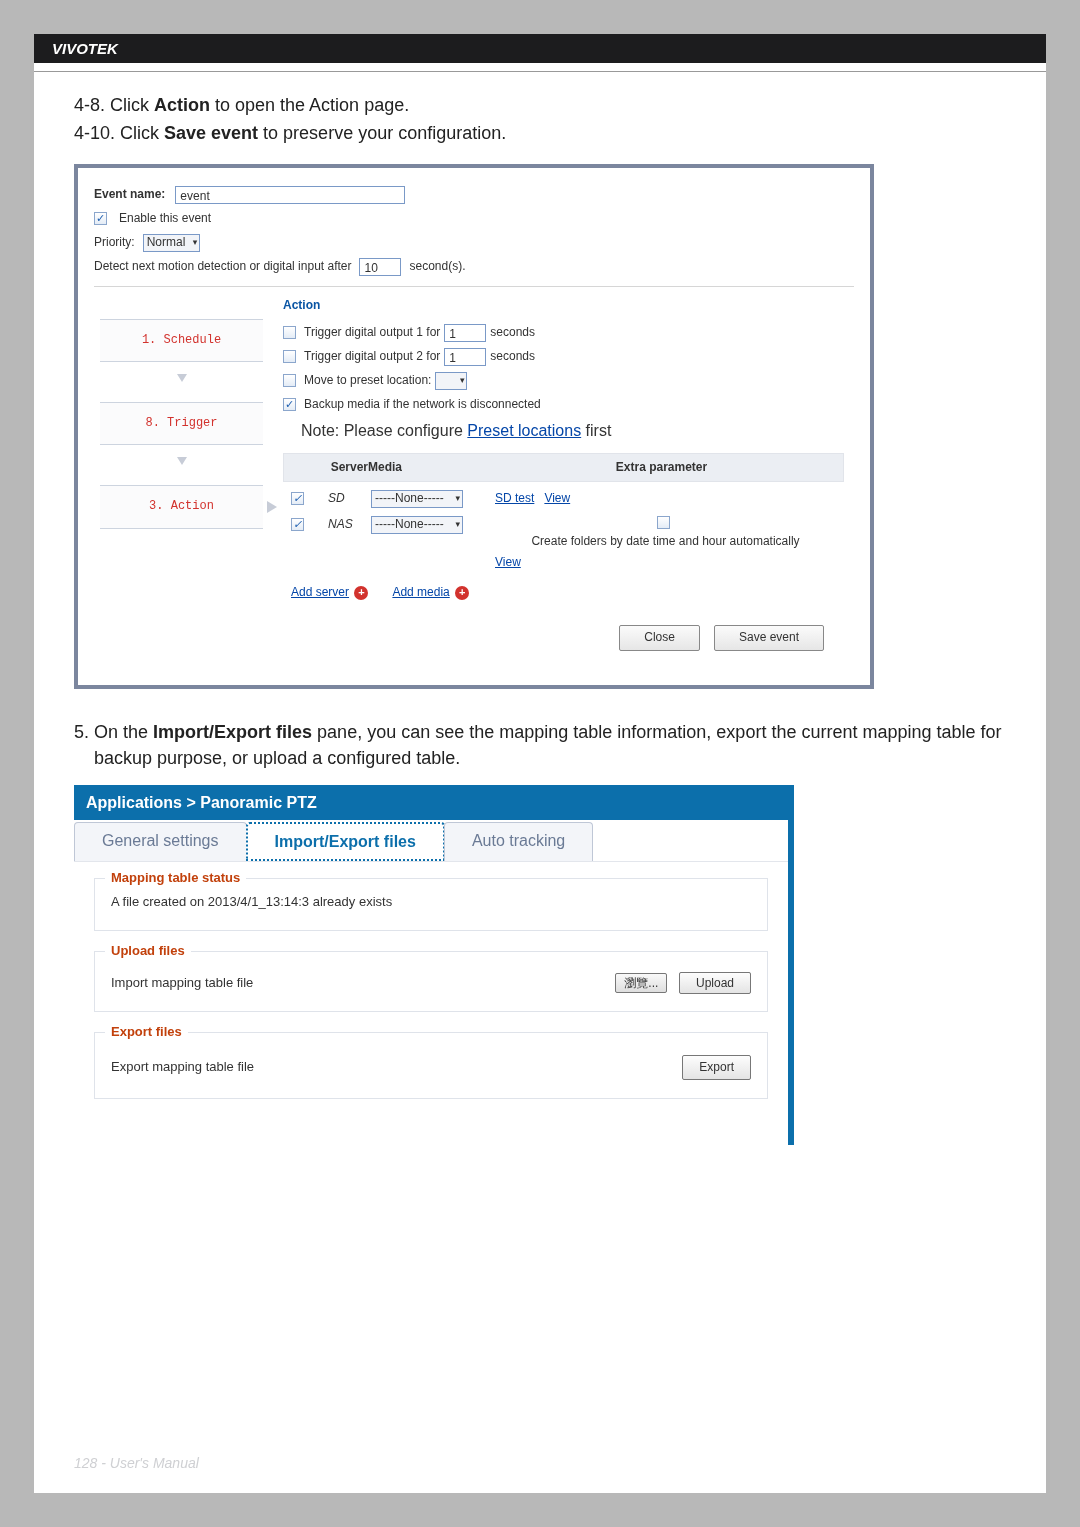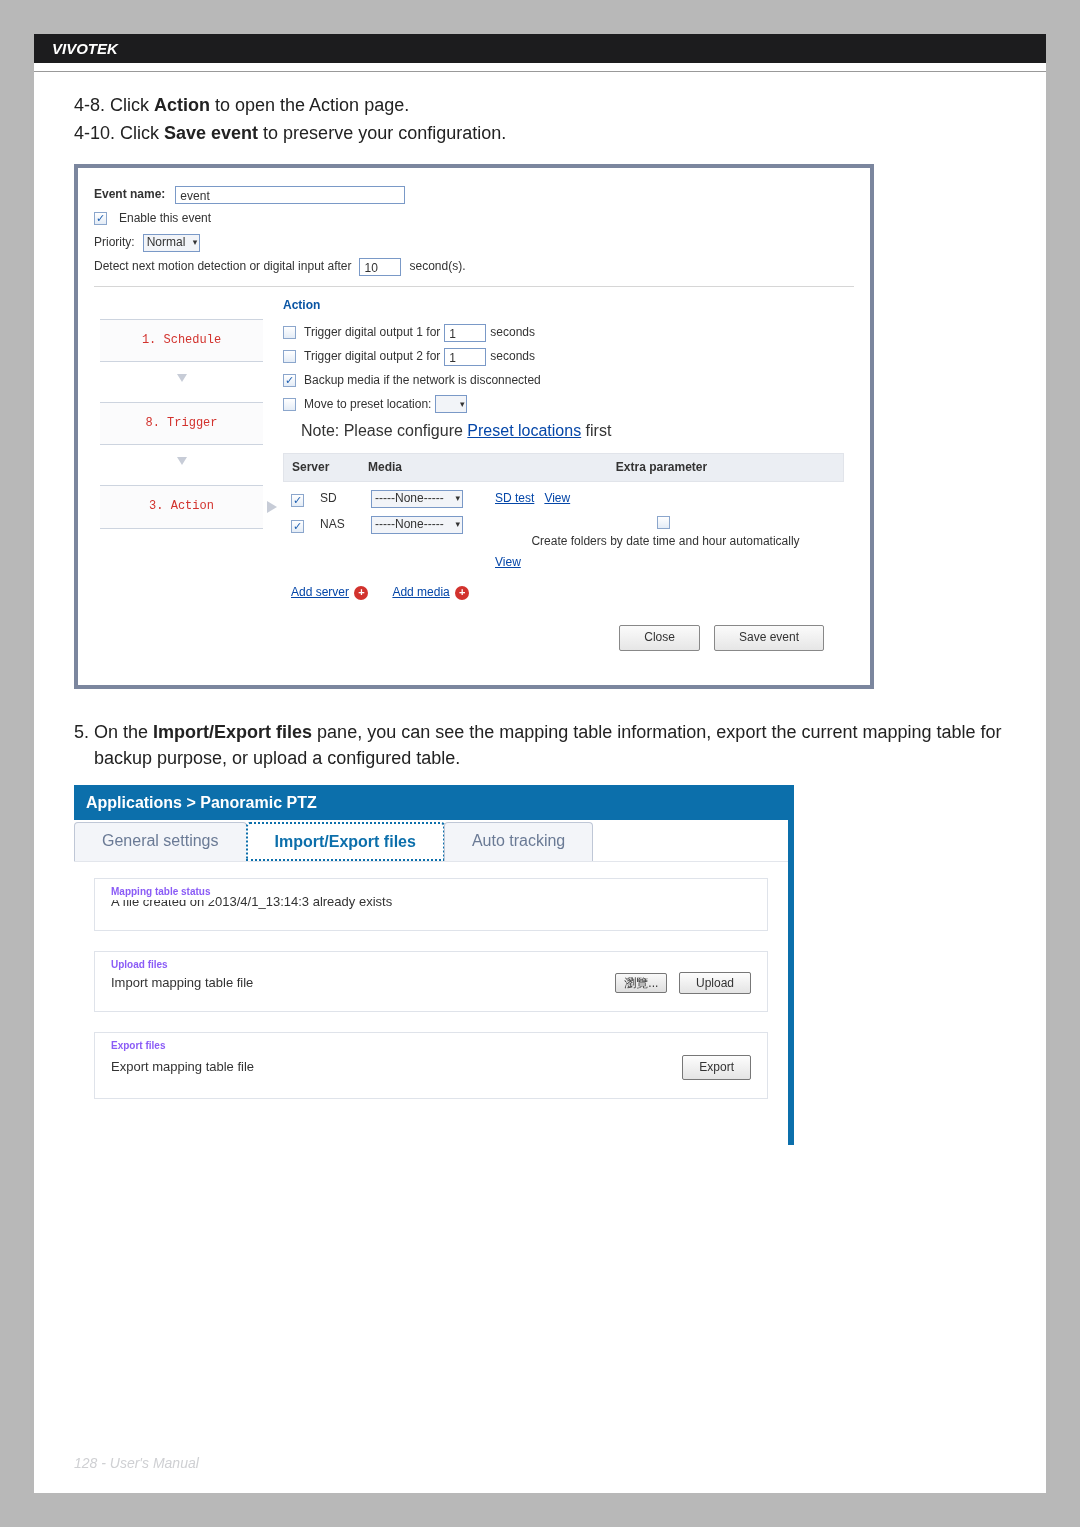--- a/index.html
+++ b/index.html
@@ -24,41 +24,41 @@
   .steps-col { width: 175px; padding: 30px 6px 0 6px; }
   .step { border-top: 1px solid #cdd4df; border-bottom: 1px solid #cdd4df; padding: 12px 6px; text-align: center; font-size: 12px; color: #d2322d; margin-bottom: 44px; position: relative; background:#fbfbfc;font-family:Liberation Mono, monospace;}
   .arrow-down { width: 0; height: 0; border-left: 5px solid transparent; border-right: 5px solid transparent; border-top: 8px solid #c7ccd7; margin: -32px auto 20px auto; }
   .arrow-right { position:absolute; right:-14px; top:50%; width:0;height:0;border-top:6px solid transparent;border-bottom:6px solid transparent;border-left:10px solid #c7ccd7; transform:translateY(-50%);}
   .action-col { flex: 1; border-left: 0; padding: 8px 10px 10px 14px; }
   .action-title { color: #0a55a4; font-weight: bold; font-size: 12px; margin-bottom: 10px; }
   .act-row { margin: 6px 0; display: flex; align-items: center; gap: 4px; }
   .note-row { margin: 6px 0 10px 18px; font-size: 16px; color: #333; }
   .link { color: #0446a8; text-decoration: underline; }
   .tbl-head { display: flex; background: #ebeef3; border: 1px solid #e1e4ea; padding: 5px 8px; font-weight: bold; font-size: 12px; color: #333; margin-top:6px;}
-  .tbl-head .c-server { width: 76px; }
+  .tbl-head .c-server { width: 76px; text-align: right; }
   .tbl-head .c-media { width: 120px; }
   .tbl-head .c-extra { flex: 1; text-align: center; }
   .store-row { display: flex; align-items: flex-start; padding: 8px 8px 0 8px; gap: 4px; }
-  .store-row .c-server { width: 76px; display:flex; align-items:flex-end; gap:12px;}
+  .store-row .c-server { width: 76px; display:flex; align-items:center; gap:20px;font-style:italic;}
   .store-row .c-media { width: 120px; }
   .store-row .c-extra { flex: 1; font-size: 12px; }
   .add-btn-row { margin: 12px 0 0 8px; display:flex; gap:24px; align-items:center;}
   .plus-icon { display: inline-flex; width:14px; height:14px; border-radius:50%; background:#d2322d; color:#fff; font-size:11px; align-items:center; justify-content:center; margin-left:2px; font-weight:bold;}
   .dlg-btns { margin-top: 24px; display:flex; justify-content:flex-end; gap:14px; padding-right:20px;}
   .btn { border:1px solid #888; background:linear-gradient(#fbfbfb,#e6e6e6); padding:3px 24px; font-size:12px; border-radius:2px; }
 
   
   .ptz-panel { border-right: 6px solid #0c6fab; width: 720px; margin-top: 14px; font-size: 13px; color: #333; }
   .ptz-head { background: #0c6fab; color: #fff; font-weight: bold; font-size: 16px; padding: 6px 12px; }
   .tab-strip { display:flex; gap:0; margin-top:2px; }
   .tab { border:1px solid #bfc7d6; background:#f3f5f9; color:#6a7a95; padding:6px 27px; font-size:16px; border-bottom:none; border-top-left-radius:4px; border-top-right-radius:4px; margin-right:-1px;}
   .tab.active { border:2px dotted #0c6fab; color:#0c6fab; font-weight:bold; background:#fff; }
   .ptz-body { border-top:1px solid #e3e6ec; padding:16px 20px 26px 20px; }
   .fieldset { border:1px solid #dfe3ea; padding:14px 16px 18px 16px; margin-bottom:20px; position:relative; }
-  .legend { color:#8b5cf6; font-weight:bold; font-size:10px; position:absolute; top:-10px; left:10px; background:#fff; padding:0 6px;margin-top:16px;}
+  .legend { color:#c2410c; font-weight:bold; font-size:13px; position:absolute; top:-10px; left:10px; background:#fff; padding:0 6px;}
   .fs-row { margin-top:8px; display:flex; align-items:center; justify-content:space-between; }
   .fs-btn { border:1px solid #777; background:linear-gradient(#fdfdfd,#e4e4e4); padding:3px 16px; font-size:12px; border-radius:2px;}
   .browse-btn { border:1px solid #777; background:linear-gradient(#f9f9f9,#dedede); padding:2px 8px; font-size:12px; border-radius:2px;}
   .footer { position:absolute; bottom:22px; left:40px; color:#cfd0d3; font-style:italic; font-size:14px;}
 </style>
 </head>
 <body>
 
 <div class="page">
   <div class="header-bar">VIVOTEK</div>
@@ -111,27 +111,27 @@
             <span class="txt-input" style="width:42px;">1</span>
             <span>seconds</span>
           </div>
           <div class="act-row">
             <span class="chk"></span>
             <span>Trigger digital output 2 for</span>
             <span class="txt-input" style="width:42px;">1</span>
             <span>seconds</span>
           </div>
           <div class="act-row">
-            <span class="chk checked"></span>
-            <span>Backup media if the network is disconnected</span>
-          </div>
-          <div class="act-row">
             <span class="chk"></span>
             <span>Move to preset location:</span>
             <span class="select" style="width:32px;"></span>
+          </div>
+          <div class="act-row">
+            <span class="chk checked"></span>
+            <span>Backup media if the network is disconnected</span>
           </div>
           <div class="note-row">
             <span>Note: Please configure </span><span class="link">Preset locations</span><span> first</span>
           </div>
 
           <div class="tbl-head">
             <span class="c-server">Server</span>
             <span class="c-media">Media</span>
             <span class="c-extra">Extra parameter</span>
           </div>

